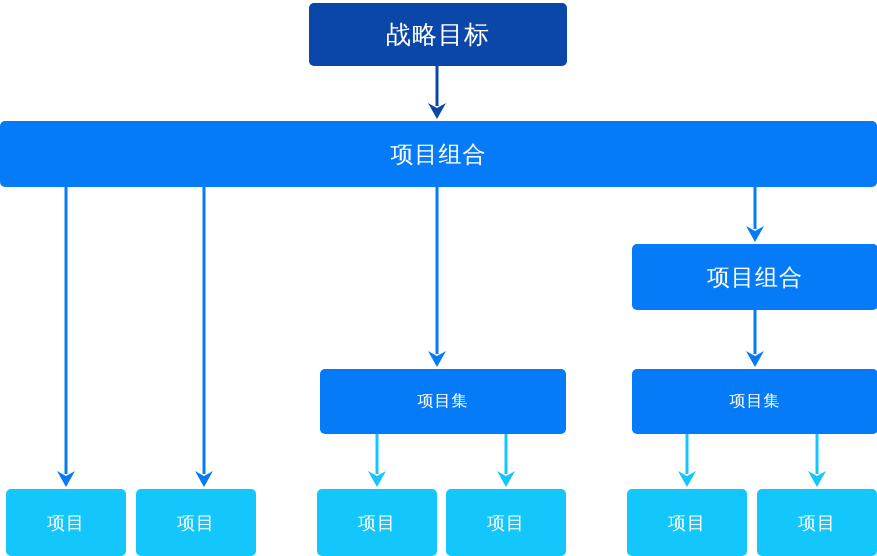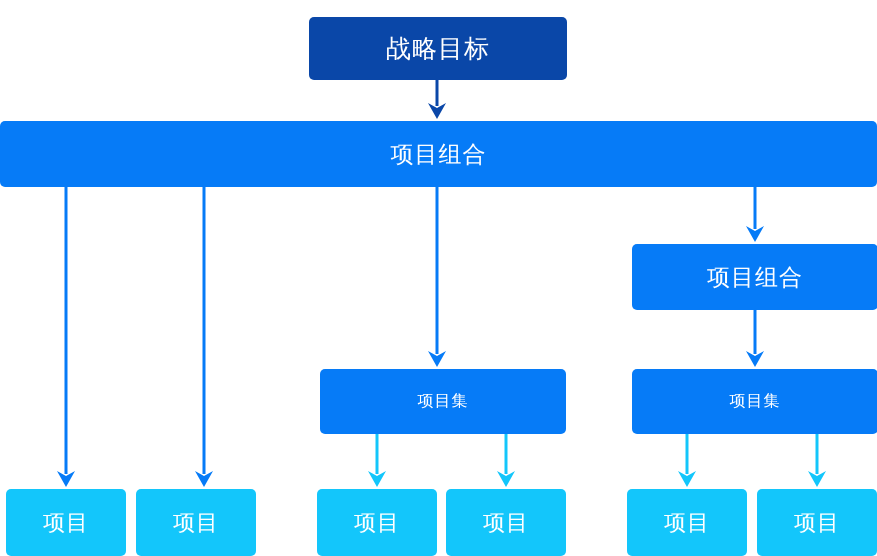--- a/index.html
+++ b/index.html
@@ -39,21 +39,21 @@
   .node-portfolio {
     background: #067bf7;
     font-size: 23px;
   }
   .node-program {
     background: #067bf7;
     font-size: 16px;
   }
   .node-project {
     background: #13c6fb;
-    font-size: 22px;
+    font-size: 18px;
   }
   .edge-layer {
     position: absolute;
     left: 0;
     top: 0;
     width: 877px;
     height: 556px;
     pointer-events: none;
   }
 </style>
@@ -99,21 +99,21 @@
         <line x1="687" y1="434" x2="687" y2="474" stroke="#13c6fb" stroke-width="3"></line>
         <polygon points="678,471 687,487 696,471 687,476" fill="#13c6fb"></polygon>
       </g>
       <g>
         <line x1="817" y1="434" x2="817" y2="474" stroke="#13c6fb" stroke-width="3"></line>
         <polygon points="808,471 817,487 826,471 817,476" fill="#13c6fb"></polygon>
       </g>
     </svg>
 
   <div id="node-layer">
-      <div class="node node-strategy" style="left: 309px; top: 17px; width: 258px; height: 63px;">
+      <div class="node node-strategy" style="left: 309px; top: 3px; width: 258px; height: 63px;">
         <span>战略目标</span>
       </div>
       <div class="node node-portfolio-main" style="left: 0px; top: 121px; width: 877px; height: 66px;">
         <span>项目组合</span>
       </div>
       <div class="node node-portfolio" style="left: 632px; top: 244px; width: 246px; height: 66px;">
         <span>项目组合</span>
       </div>
       <div class="node node-program" style="left: 320px; top: 369px; width: 246px; height: 65px;">
         <span>项目集</span>

